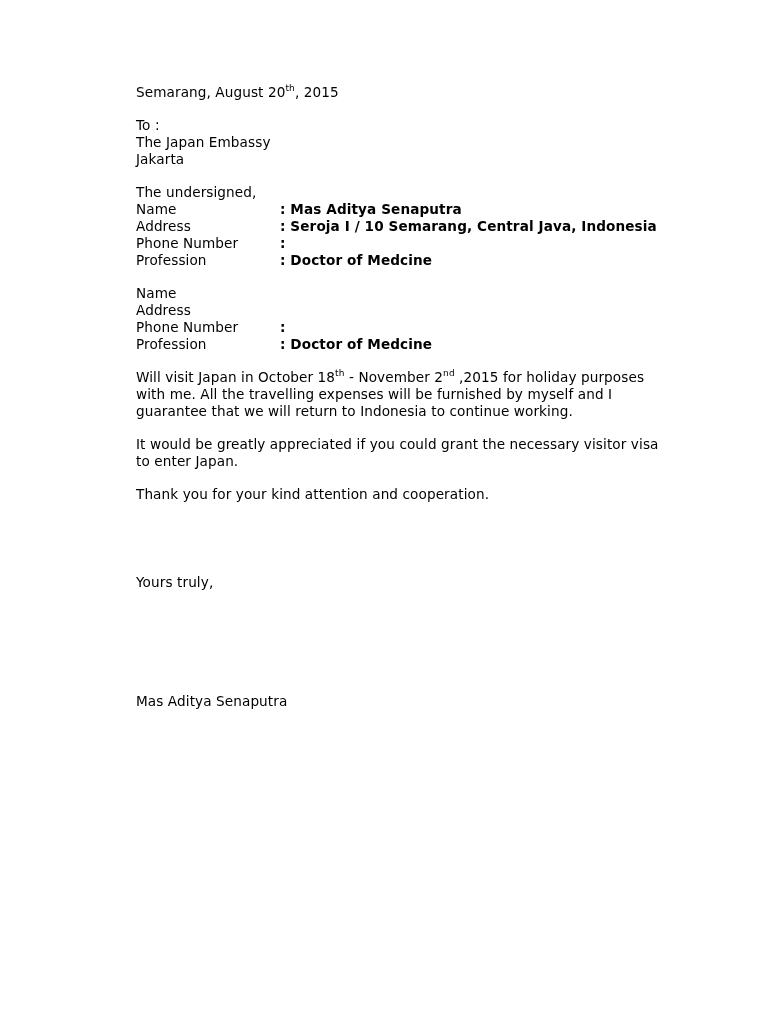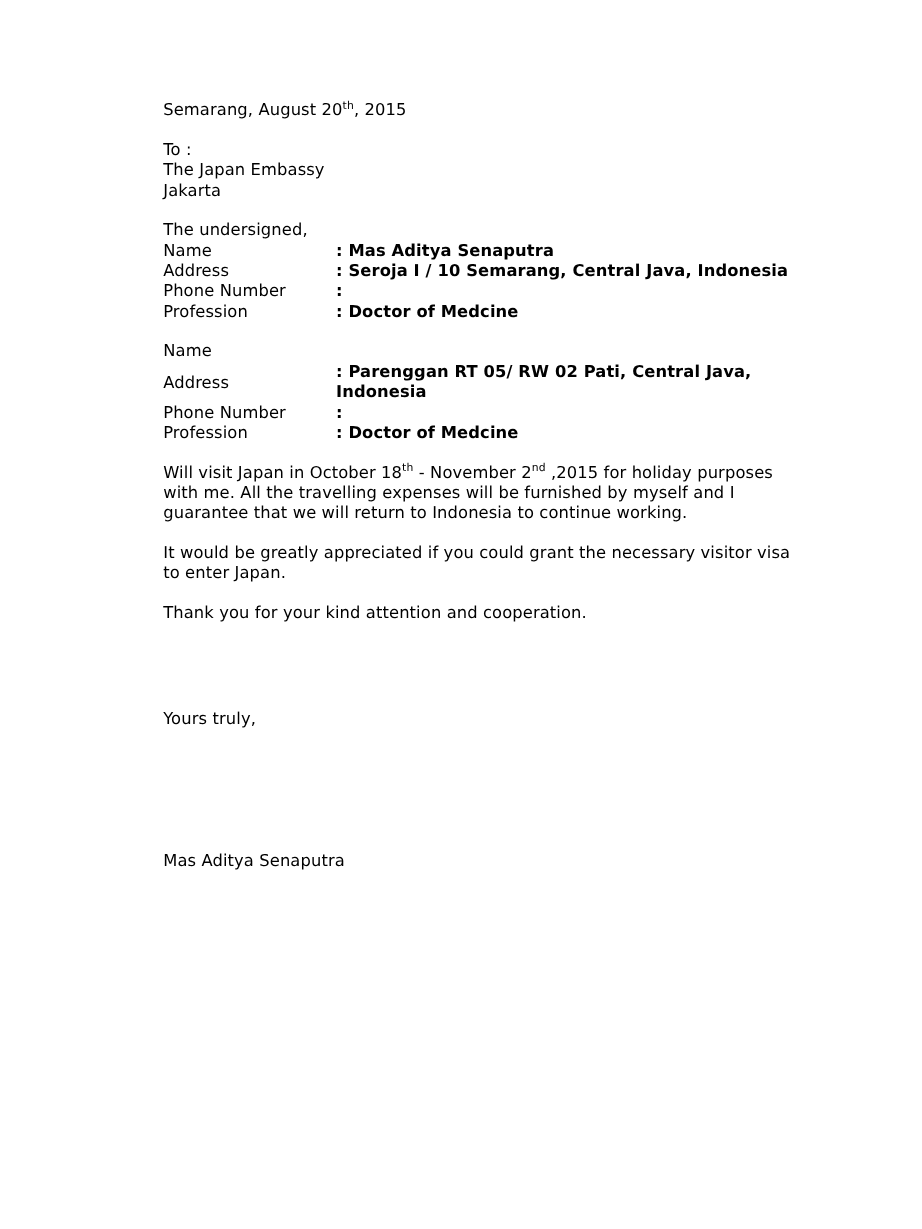--- a/index.html
+++ b/index.html
@@ -102,21 +102,20 @@
       </div>
     </div>
 
 
     <div class="block">
       <div class="row">
         <div class="label">Name</div>
       </div>
       <div class="row">
         <div class="label">Address</div>
-        <div class="value">: Parenggan RT 05/ RW 02 Pati, Central Java, Indonesia</div>
       </div>
       <div class="row">
         <div class="label">Phone Number</div>
         <div class="value">:</div>
       </div>
       <div class="row">
         <div class="label">Profession</div>
         <div class="value">: Doctor of Medcine</div>
       </div>
     </div>

